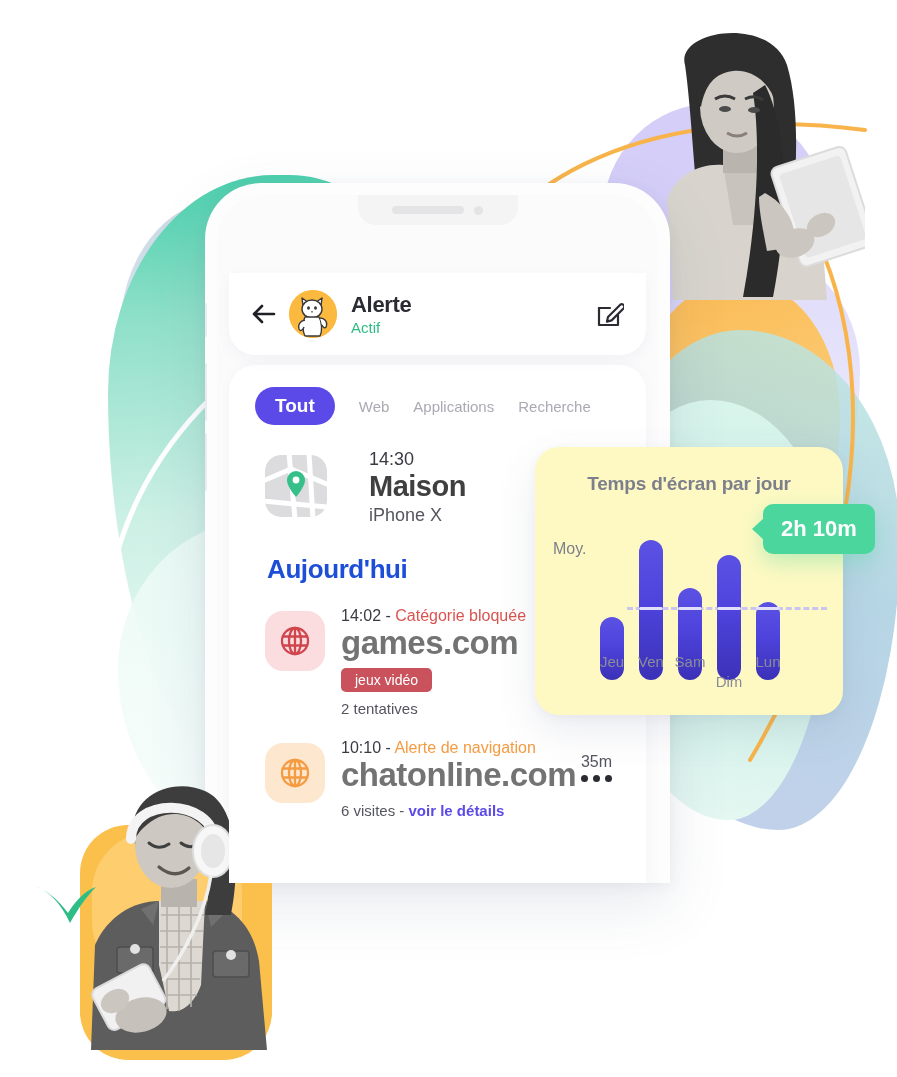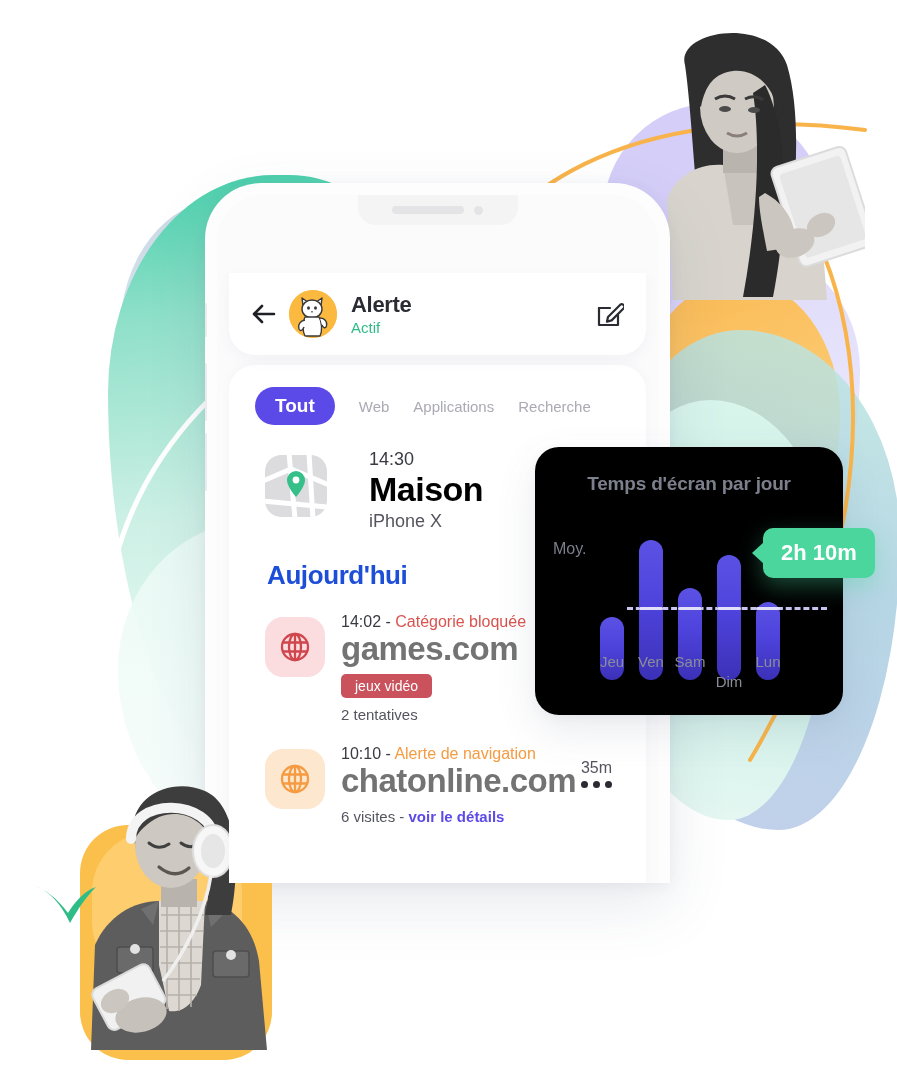--- a/index.html
+++ b/index.html
@@ -149,21 +149,21 @@
   .tab.active {
     color: #fff; background: #5b4ae8; border-radius: 20px;
     padding: 8px 20px; font-weight: bold; font-size: 19px;
   }
 
   
   #location-row { display: flex; align-items: flex-start; padding: 6px 0 0 36px; gap: 24px; }
   #map-thumb { width: 62px; height: 62px; border-radius: 16px; overflow: hidden; flex: 0 0 auto; margin-top: 6px; }
   #location-text { margin-left: 18px; }
   .loc-time { font-size: 18px; color: #3a3a44; }
-  .loc-title { font-size: 34px; font-weight: bold; color: #000000; letter-spacing: -.5px; line-height: 1.15; }
+  .loc-title { font-size: 29px; font-weight: bold; color: #404040; letter-spacing: -.5px; line-height: 1.15; }
   .loc-device { font-size: 18px; color: #555560; margin-top: 2px; }
 
   #today-heading {
     font-size: 26px; font-weight: bold; color: #1d4ed8;
     padding: 28px 0 0 38px; letter-spacing: -.4px;
   }
 
   
   .activity { display: flex; align-items: flex-start; padding: 22px 0 0 36px; }
   .act-icon {
@@ -184,21 +184,21 @@
   .act-sub { font-size: 15px; color: #55555f; margin-top: 8px; }
   .act-sub .link { color: #5b4ae8; font-weight: bold; }
   .act-right { flex: 0 0 auto; text-align: center; margin-right: 34px; margin-top: 14px; }
   .act-duration { font-size: 16px; color: #55555f; }
   .act-dots { margin-top: 4px; display: flex; gap: 5px; justify-content: center; }
   .act-dots span { width: 7px; height: 7px; background: #2b2b33; border-radius: 50%; display: block; }
 
   
   #chart-card {
     position: absolute; left: 535px; top: 447px; width: 308px; height: 268px;
-    background: #000000; border-radius: 24px;
+    background: #fef9c3; border-radius: 24px;
     box-shadow: 0 16px 40px rgba(90,100,130,.12), 0 3px 10px rgba(90,100,130,.06);
     z-index: 10;
   }
   #chart-title {
     text-align: center; font-size: 19px; font-weight: bold;
     color: #7c7f8c; padding-top: 26px; letter-spacing: -.2px;
   }
   #chart-area { position: absolute; left: 0; top: 58px; width: 308px; height: 175px; }
   #moy-label { position: absolute; left: 18px; top: 93px; font-size: 16px; color: #7c7f8c; }
   #avg-line {
@@ -208,21 +208,21 @@
   .bar {
     position: absolute; bottom: 0; width: 24px; border-radius: 12px;
     background: linear-gradient(180deg,#5b52e4 0%, #4e43dc 45%, #3b31b7 100%);
   }
   .bar-tick {
     position: absolute; width: 24px; height: 3px; background: #e2dffb; border-radius: 2px;
   }
   .xlabel { position: absolute; width: 40px; text-align: center; font-size: 15px; color: #8a8d99; }
 
   #tooltip {
-    position: absolute; left: 763px; top: 528px;
+    position: absolute; left: 763px; top: 504px;
     background: #4bd69d; color: #fff; font-size: 22px; font-weight: bold;
     padding: 12px 18px; border-radius: 10px; z-index: 12;
     box-shadow: 0 8px 22px rgba(75,214,157,.35);
     white-space: nowrap;
   }
   #tooltip::before {
     content: ""; position: absolute; left: -11px; top: 50%;
     transform: translateY(-50%);
     border-top: 11px solid transparent; border-bottom: 11px solid transparent;
     border-right: 12px solid #4bd69d;

